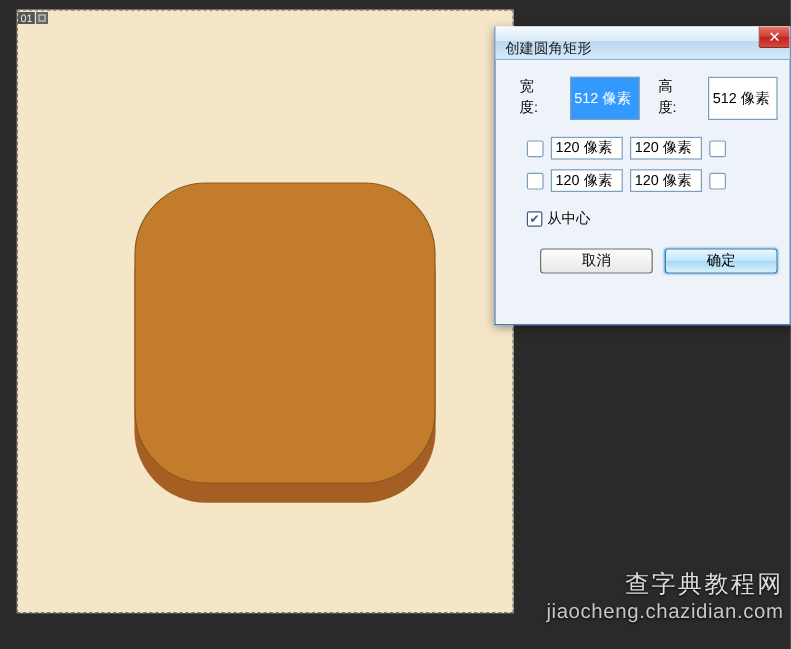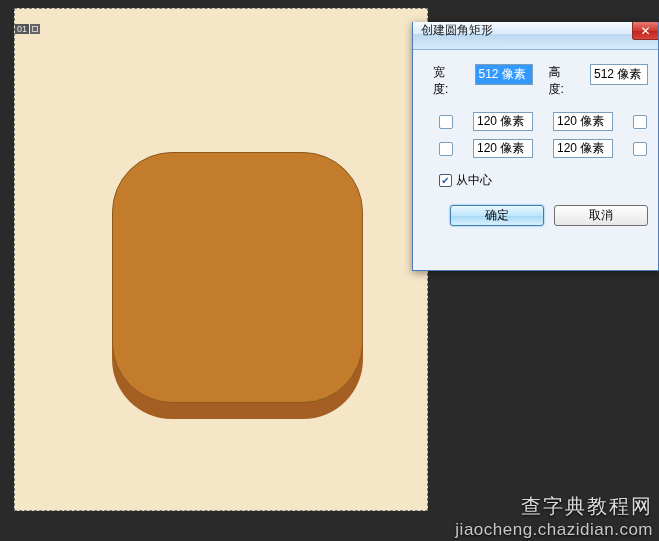--- a/index.html
+++ b/index.html
@@ -1,51 +1,51 @@
 <!DOCTYPE html>
 <html><head>
 <meta charset="utf-8">
 <style>
 * { margin: 0; padding: 0; box-sizing: border-box; font-family: "Microsoft YaHei", SimSun, Arial, sans-serif; }
 body { width: 659px; height: 541px; background: #2a2a2a; position: relative; overflow: hidden; }
 
 .canvas-border { position: absolute; left: 14px; top: 8px; width: 414px; height: 503px; border: 1px dashed #7a7a7a; background: #f5e6c8; }
-.tab-marks { position: absolute; left: 15px; top: 24px; display: flex; gap: 1px; z-index: 3; }
+.tab-marks { position: absolute; left: 15px; top: 10px; display: flex; gap: 1px; z-index: 3; }
 .tab-marks span { font-size: 9px; color: #e8e8e8; background: #555; padding: 0 2px; display: inline-flex; align-items: center; }
 .tab-marks .ico { width: 10px; height: 10px; background: #666; display: inline-block; position: relative; }
 .tab-marks .ico::after { content: ''; position: absolute; inset: 2px; border: 1px solid #ccc; }
 
 .shape-bottom { position: absolute; left: 97px; top: 158px; width: 251px; height: 252px; border-radius: 60px; background: #a55f22; }
 .shape-top { position: absolute; left: 97px; top: 143px; width: 251px; height: 251px; border-radius: 60px; background: #c27c2c; border: 1px solid #8a5a1e; }
 
 .dialog { position: absolute; right: 0; top: 22px; width: 247px; height: 249px; background: #eef3f9; border: 1px solid #4b7dbb; border-top: none; box-shadow: 0 2px 8px rgba(0,0,0,0.4); }
-.dlg-titlebar { height: 28px; background: linear-gradient(#f6fbff,#d9eaf9 45%,#bcd8ef 46%,#d6eafc); border-bottom: 1px solid #8bb5dd; display: flex; align-items: flex-start; padding-left: 8px; position: relative; }
+.dlg-titlebar { height: 28px; background: linear-gradient(#f6fbff,#d9eaf9 45%,#bcd8ef 46%,#d6eafc); border-bottom: 1px solid #8bb5dd; display: flex; align-items: flex-end; padding-left: 8px; position: relative; }
 .dlg-title { font-size: 12px; color: #1a1a1a; }
 .close-btn { position: absolute; right: 0; top: 0; width: 26px; height: 18px; background: linear-gradient(#e67a73,#cf3b32 50%,#c0221a 51%,#d8443c); border: 1px solid #8e2b24; border-top: none; border-right: none; border-radius: 0 0 0 3px; color: #fff; font-size: 12px; display: flex; align-items: center; justify-content: center; cursor: pointer; }
 
 .dlg-body { padding: 14px 10px 10px 20px; font-size: 12px; color: #000; }
 .row-wh { display: flex; gap: 16px; margin-bottom: 14px; align-items: flex-start; }
 .row-wh label { margin-right: 4px; }
-.txt-in { width: 58px; height: 21px; border: 1px solid #7b9ebd; padding: 1px 3px; font-size: 12px; background: #fff; }
+.txt-in { width: 58px; height: 36px; border: 1px solid #7b9ebd; padding: 1px 3px; font-size: 12px; background: #fff; }
 .txt-in.sel { background: #3399ff; color: #fff; }
 .radius-label { margin-bottom: 12px; display: block; }
 
 .radius-grid { margin-left: 6px; margin-bottom: 14px; }
-.radius-row { display: flex; align-items: center; gap: 20px; margin-bottom: 8px; }
+.radius-row { display: flex; align-items: center; gap: 6px; margin-bottom: 8px; }
 .lockbox { width: 14px; height: 14px; border: 1px solid #7b9ebd; background: #fff; border-radius: 2px; cursor: pointer; }
 .rad-in { width: 60px; height: 19px; border: 1px solid #7b9ebd; padding: 1px 3px; font-size: 12px; background: #fff; }
 
 .center-row { display: flex; align-items: center; gap: 4px; margin-left: 6px; margin-bottom: 16px; }
 .cb { width: 13px; height: 13px; border: 1px solid #445a7d; background: #fff; border-radius: 2px; display: inline-flex; align-items: center; justify-content: center; font-size: 10px; color: #2a5db0; cursor: pointer; }
 
 .btn-row { display: flex; gap: 10px; justify-content: flex-end; padding-right: 0px; }
 .dlg-btn { min-width: 94px; height: 21px; border: 1px solid #707070; border-radius: 3px; background: linear-gradient(#fefefe,#e7e7e7); font-size: 12px; cursor: pointer; display: inline-flex; align-items: center; justify-content: center; }
 .dlg-btn.primary { border: 1px solid #3c7fb1; background: linear-gradient(#eaf6fd,#bee6fd 50%,#a7d9f5 51%,#d9f0fc); box-shadow: 0 0 2px #4aa3df; }
 
-.watermark { position: absolute; right: 6px; bottom: 1px; color: #dcdcdc; text-align: right; text-shadow: 0 1px 2px #000; }
+.watermark { position: absolute; right: 6px; bottom: 21px; color: #dcdcdc; text-align: right; text-shadow: 0 1px 2px #000; }
 .watermark .big { font-size: 20px; font-family: KaiTi, SimSun, serif; letter-spacing: 2px; }
 .watermark .small { font-size: 17px; letter-spacing: 0.5px; color: #c8c8c8; }
 </style>
 </head>
 <body>
 
 <div class="tab-marks">
   <span>01</span>
   <span class="ico"></span>
 </div>
@@ -84,22 +84,22 @@
         <span class="lockbox"></span>
       </div>
     </div>
 
     <div class="center-row">
       <span class="cb">✔</span>
       <span>从中心</span>
     </div>
 
     <div class="btn-row">
+      <button class="dlg-btn">取消</button>
       <button class="dlg-btn primary">确定</button>
-      <button class="dlg-btn">取消</button>
     </div>
   </div>
 </div>
 
 <div class="watermark">
   <div class="big">查字典教程网</div>
   <div class="small">jiaocheng.chazidian.com</div>
 </div>
 
 </body></html>

